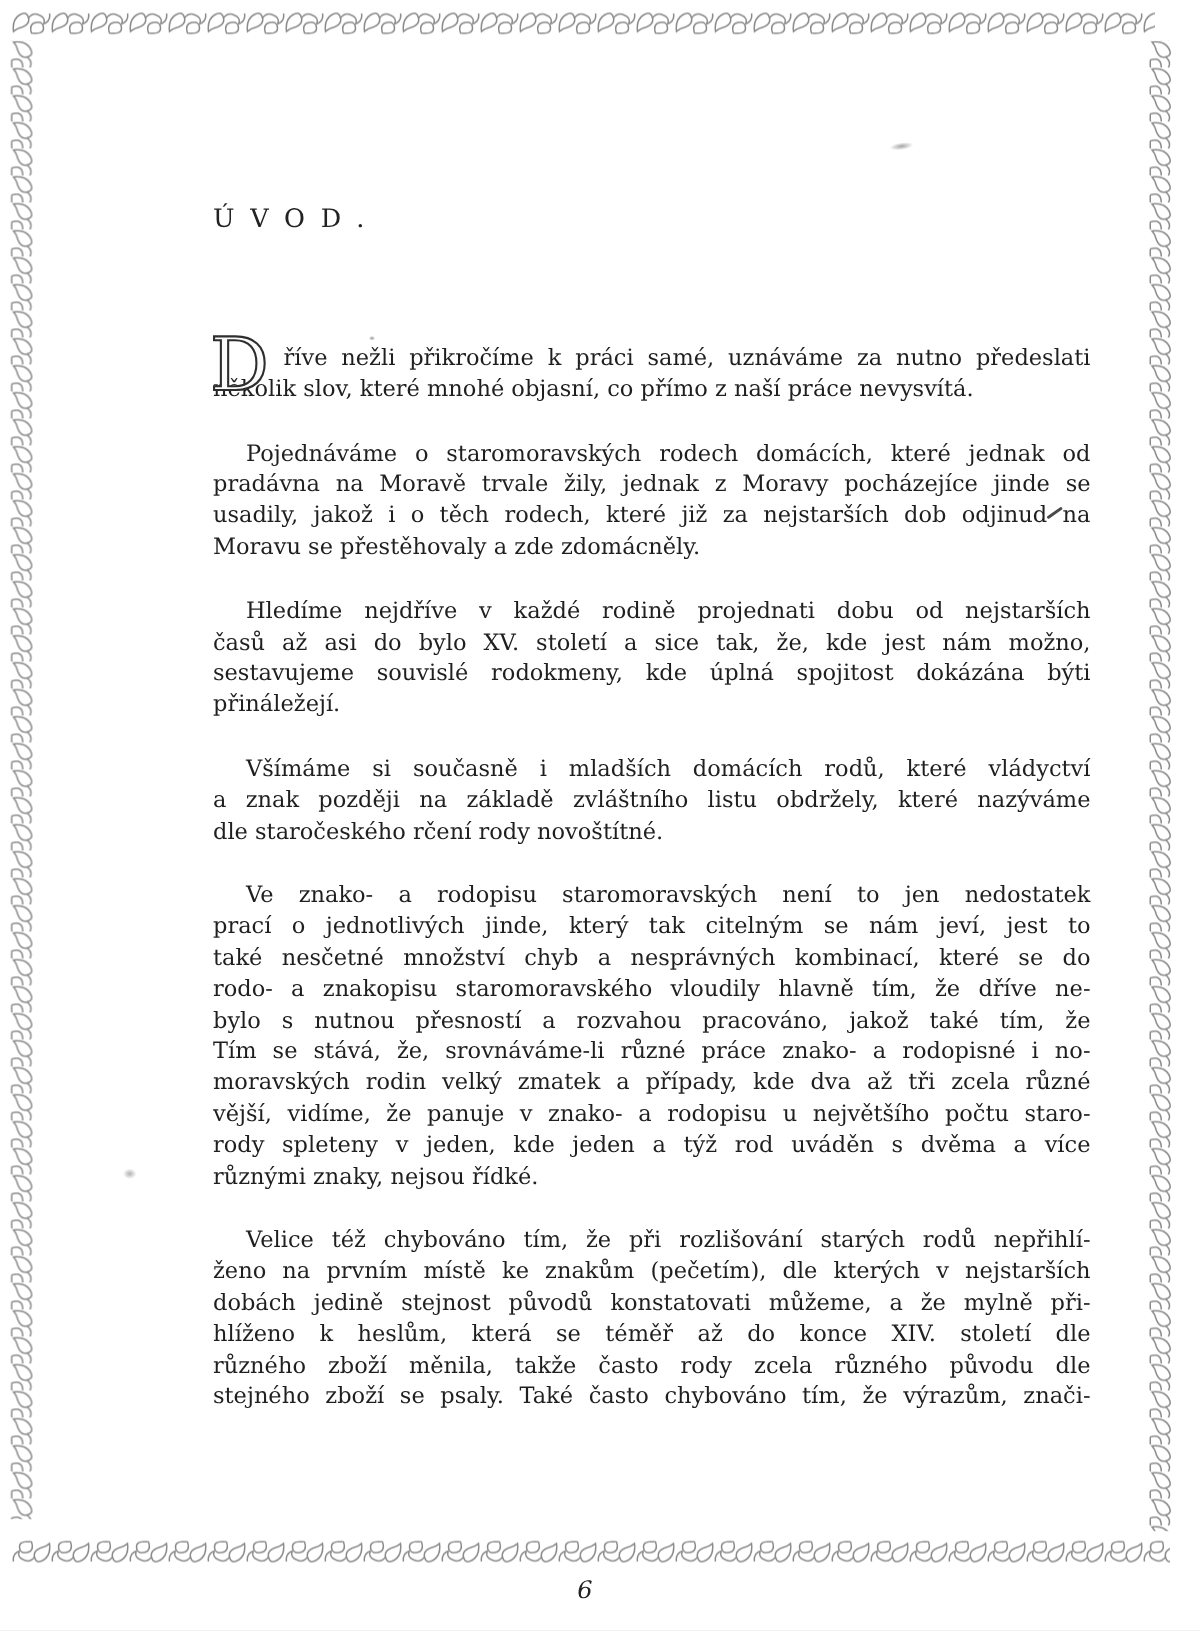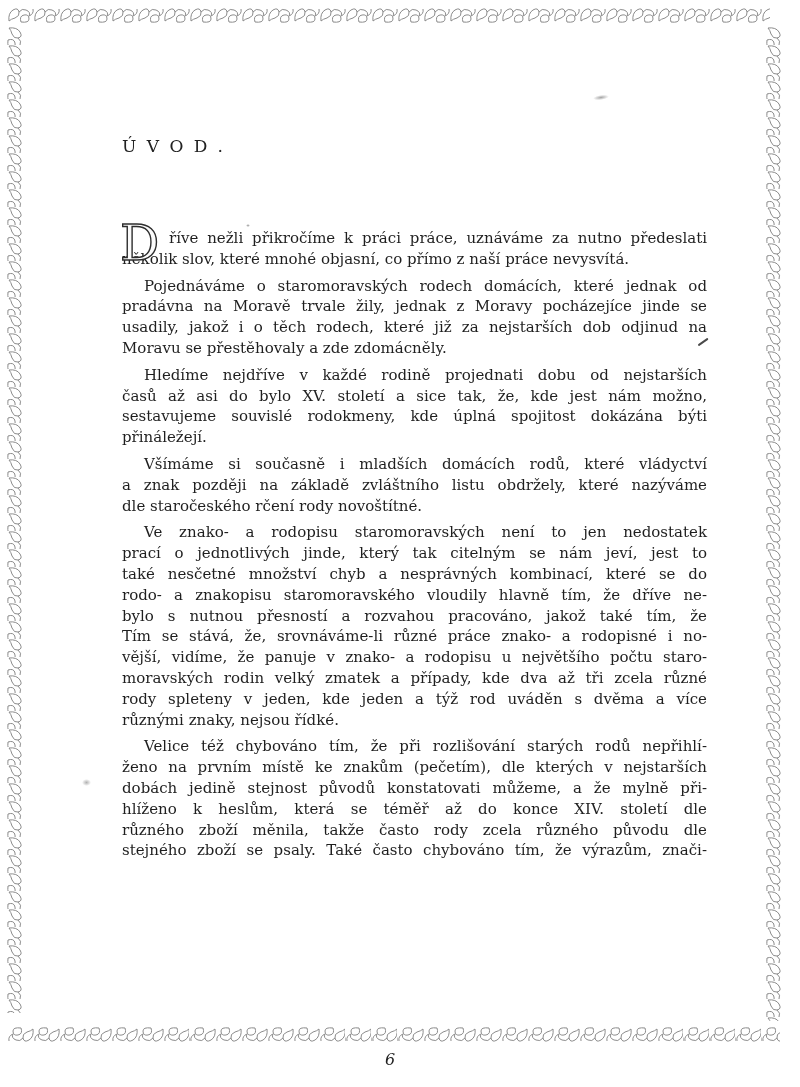--- a/index.html
+++ b/index.html
@@ -12,31 +12,31 @@
     color:#1f1f1f;
   }
   
   .border-strip{position:absolute;opacity:.85;}
   .border-top{left:8px;top:7px;}
   .border-bottom{left:8px;top:1025px;}
   .border-left{left:5px;top:27px;}
   .border-right{left:764px;top:27px;}
   
   .content{
-    position:absolute;left:122px;top:0;width:585px;
+    position:absolute;left:142px;top:0;width:585px;
   }
   .page-title{
     margin-top:136px;
     font-size:17px;line-height:20px;
     letter-spacing:.62em;
     color:#222;
   }
   .paras{margin-top:72px;font-size:15px;line-height:20.8px;}
   .para{margin:0;}
-  .para + .para{margin-top:6px;}
+  .para + .para{margin-top:22px;}
   .line{
     text-align:justify;
     text-align-last:justify;
     white-space:normal;
   }
   .line.last{text-align-last:left;}
   .line.indent{text-indent:22px;}
   .line.first-after-cap{padding-left:47px;}
   .dropcap-para{position:relative;}
   .dropcap{
@@ -113,21 +113,21 @@
   <div class="smudge smudge-a"></div>
   <div class="smudge smudge-b"></div>
   <div class="smudge dot-c"></div>
   <div class="pen-slash"></div>
 
   <div class="content">
     <div class="page-title">ÚVOD.</div>
     <div class="paras">
         <div class="para dropcap-para">
           <span class="dropcap">D</span>
-          <div class="line first-after-cap">říve nežli přikročíme k práci práce, uznáváme za nutno předeslati</div>
+          <div class="line first-after-cap">říve nežli přikročíme k práci samé, uznáváme za nutno předeslati</div>
           <div class="line last">několik slov, které mnohé objasní, co přímo z naší práce nevysvítá.</div>
         </div>
         <div class="para">
           <div class="line indent">Pojednáváme o staromoravských rodech domácích, které jednak od</div>
           <div class="line">pradávna na Moravě trvale žily, jednak z Moravy pocházejíce jinde se</div>
           <div class="line">usadily, jakož i o těch rodech, které již za nejstarších dob odjinud na</div>
           <div class="line last">Moravu se přestěhovaly a zde zdomácněly.</div>
         </div>
         <div class="para">
           <div class="line indent">Hledíme nejdříve v každé rodině projednati dobu od nejstarších</div>
@@ -140,22 +140,22 @@
           <div class="line">a znak později na základě zvláštního listu obdržely, které nazýváme</div>
           <div class="line last">dle staročeského rčení rody novoštítné.</div>
         </div>
         <div class="para">
           <div class="line indent">Ve znako- a rodopisu staromoravských není to jen nedostatek</div>
           <div class="line">prací o jednotlivých jinde, který tak citelným se nám jeví, jest to</div>
           <div class="line">také nesčetné množství chyb a nesprávných kombinací, které se do</div>
           <div class="line">rodo- a znakopisu staromoravského vloudily hlavně tím, že dříve ne-</div>
           <div class="line">bylo s nutnou přesností a rozvahou pracováno, jakož také tím, že</div>
           <div class="line">Tím se stává, že, srovnáváme-li různé práce znako- a rodopisné i no-</div>
+          <div class="line">moravských rodin velký zmatek a případy, kde dva až tři zcela různé</div>
           <div class="line">vější, vidíme, že panuje v znako- a rodopisu u největšího počtu staro-</div>
-          <div class="line">moravských rodin velký zmatek a případy, kde dva až tři zcela různé</div>
           <div class="line">rody spleteny v jeden, kde jeden a týž rod uváděn s dvěma a více</div>
           <div class="line last">různými znaky, nejsou řídké.</div>
         </div>
         <div class="para">
           <div class="line indent">Velice též chybováno tím, že při rozlišování starých rodů nepřihlí-</div>
           <div class="line">ženo na prvním místě ke znakům (pečetím), dle kterých v nejstarších</div>
           <div class="line">dobách jedině stejnost původů konstatovati můžeme, a že mylně při-</div>
           <div class="line">hlíženo k heslům, která se téměř až do konce XIV. století dle</div>
           <div class="line">různého zboží měnila, takže často rody zcela různého původu dle</div>
           <div class="line">stejného zboží se psaly. Také často chybováno tím, že výrazům, znači-</div>

